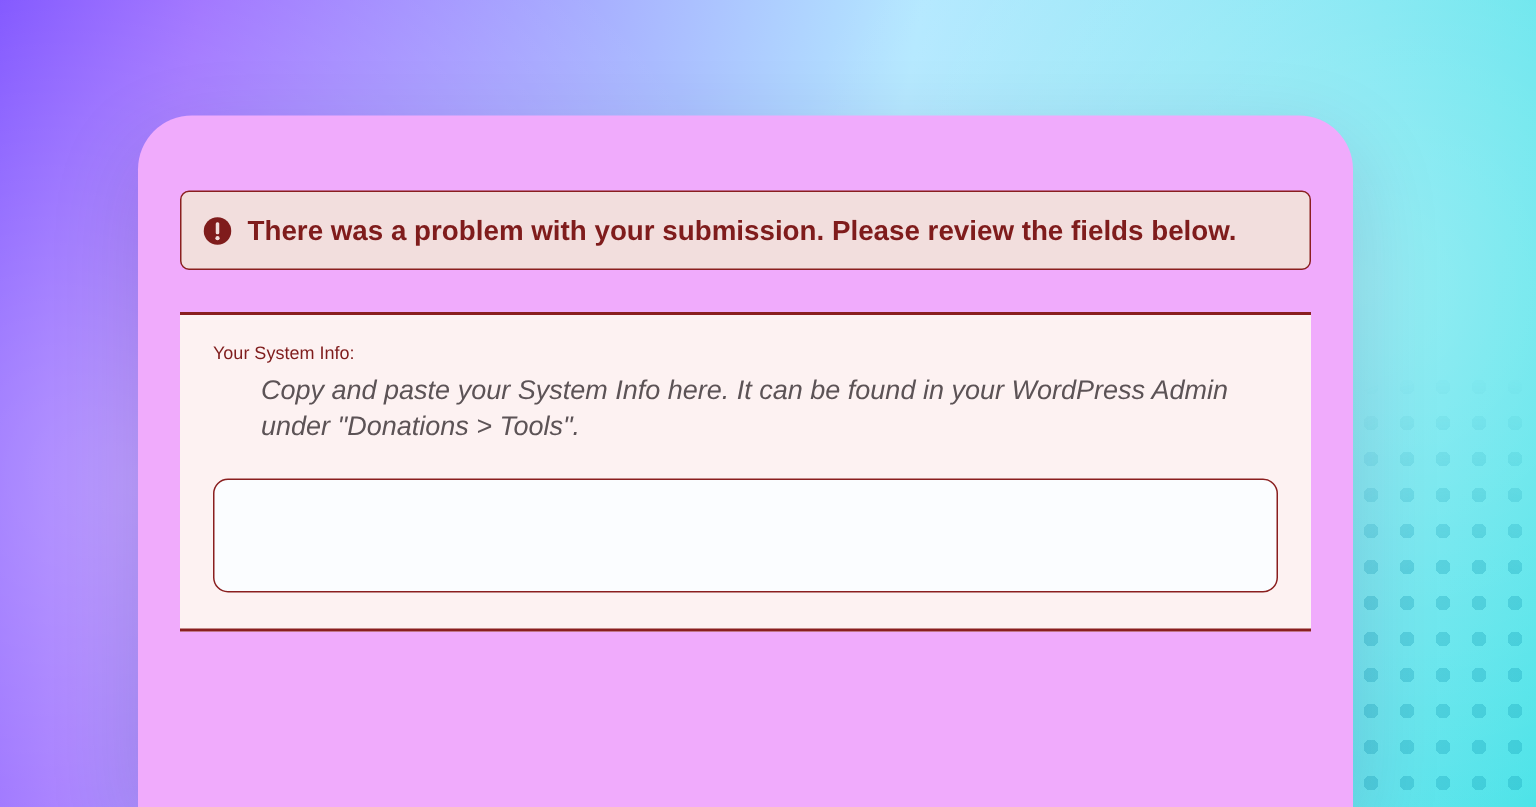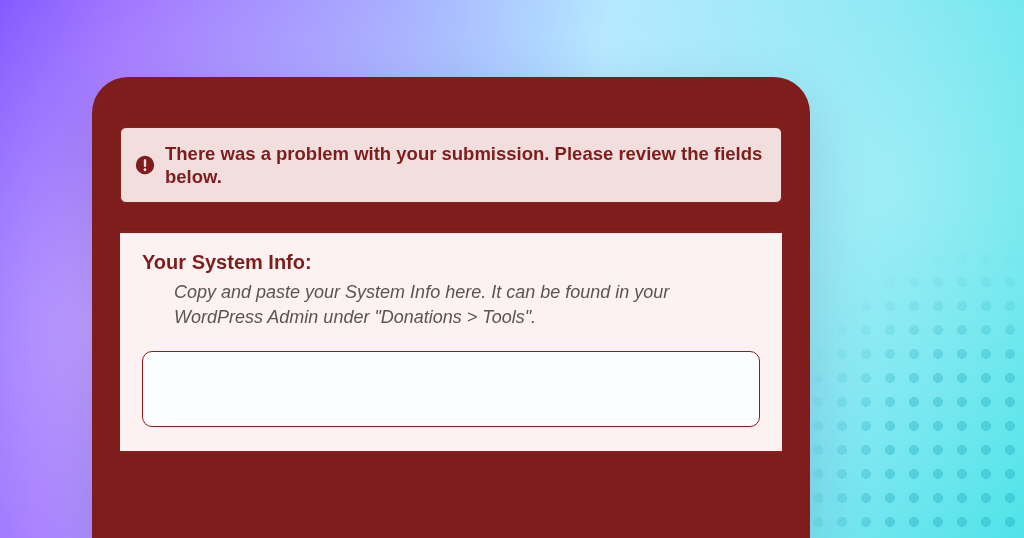--- a/index.html
+++ b/index.html
@@ -22,22 +22,22 @@
     width: 300px; height: 360px;
     background-image: radial-gradient(circle, rgba(0,140,170,0.25) 5px, transparent 5px);
     background-size: 24px 24px;
     pointer-events: none;
     mask-image: radial-gradient(ellipse 260px 320px at 80% 80%, #000 35%, transparent 75%);
     -webkit-mask-image: radial-gradient(ellipse 260px 320px at 80% 80%, #000 35%, transparent 75%);
   }
   .card {
     position: absolute;
     left: 92px; top: 77px;
-    width: 718px; height: 461px;
-    background: #7f1d1d;
+    width: 810px; height: 461px;
+    background: #f0abfc;
     border-radius: 36px 36px 0 0;
     box-shadow: 0 20px 60px rgba(30,0,80,0.15);
     padding: 50px 28px 0 28px;
   }
   .alert {
     border: 1.5px solid #8a1f1f;
     background: #f2dedd;
     border-radius: 6px;
     padding: 14px 16px 14px 14px;
     display: flex;
@@ -62,22 +62,22 @@
     margin-top: 28px;
   }
   .field-block {
     background: #fdf2f2;
     border-bottom: 2px solid #8a1f1f;
     padding: 18px 22px 24px 22px;
     margin-top: 0;
   }
   .field-label {
     color: #7f1c1c;
-    font-weight: 700;
-    font-size: 20px;
+    font-weight: 400;
+    font-size: 12px;
     margin-bottom: 6px;
   }
   .field-help {
     color: #5c5356;
     font-style: italic;
     font-size: 18px;
     line-height: 1.35;
     max-width: 700px;
     margin-bottom: 22px;
     margin-left: 32px;

